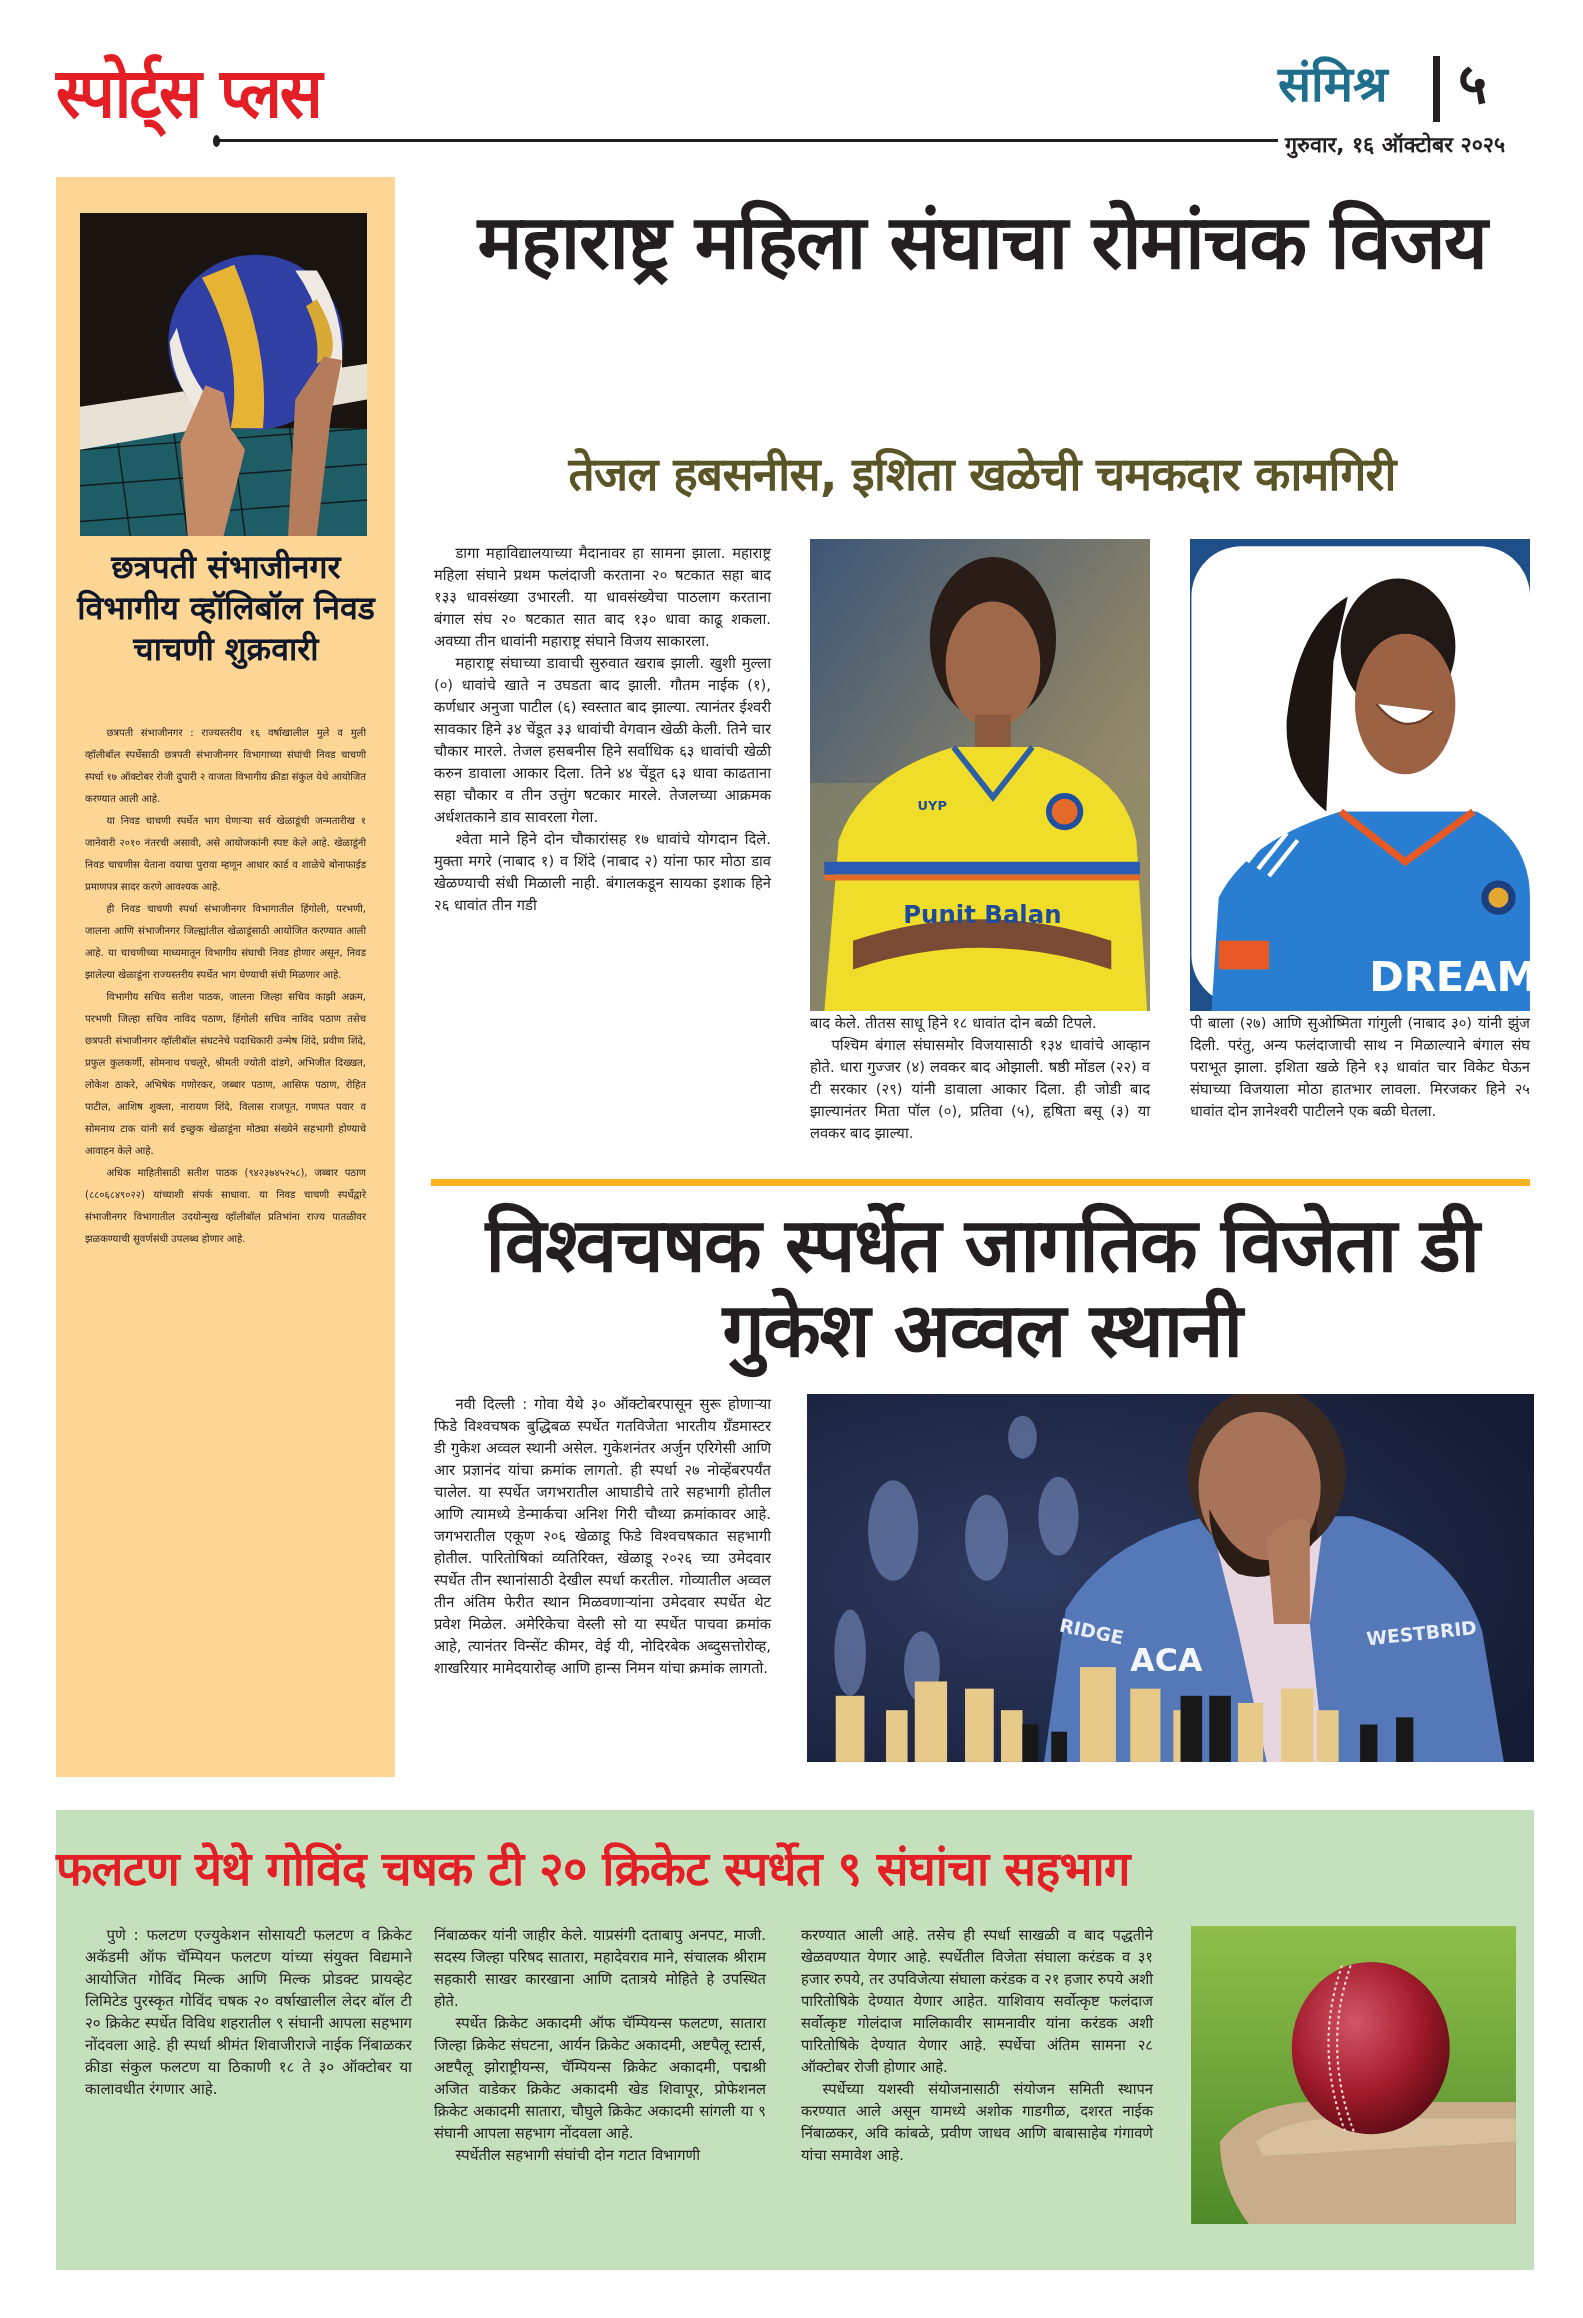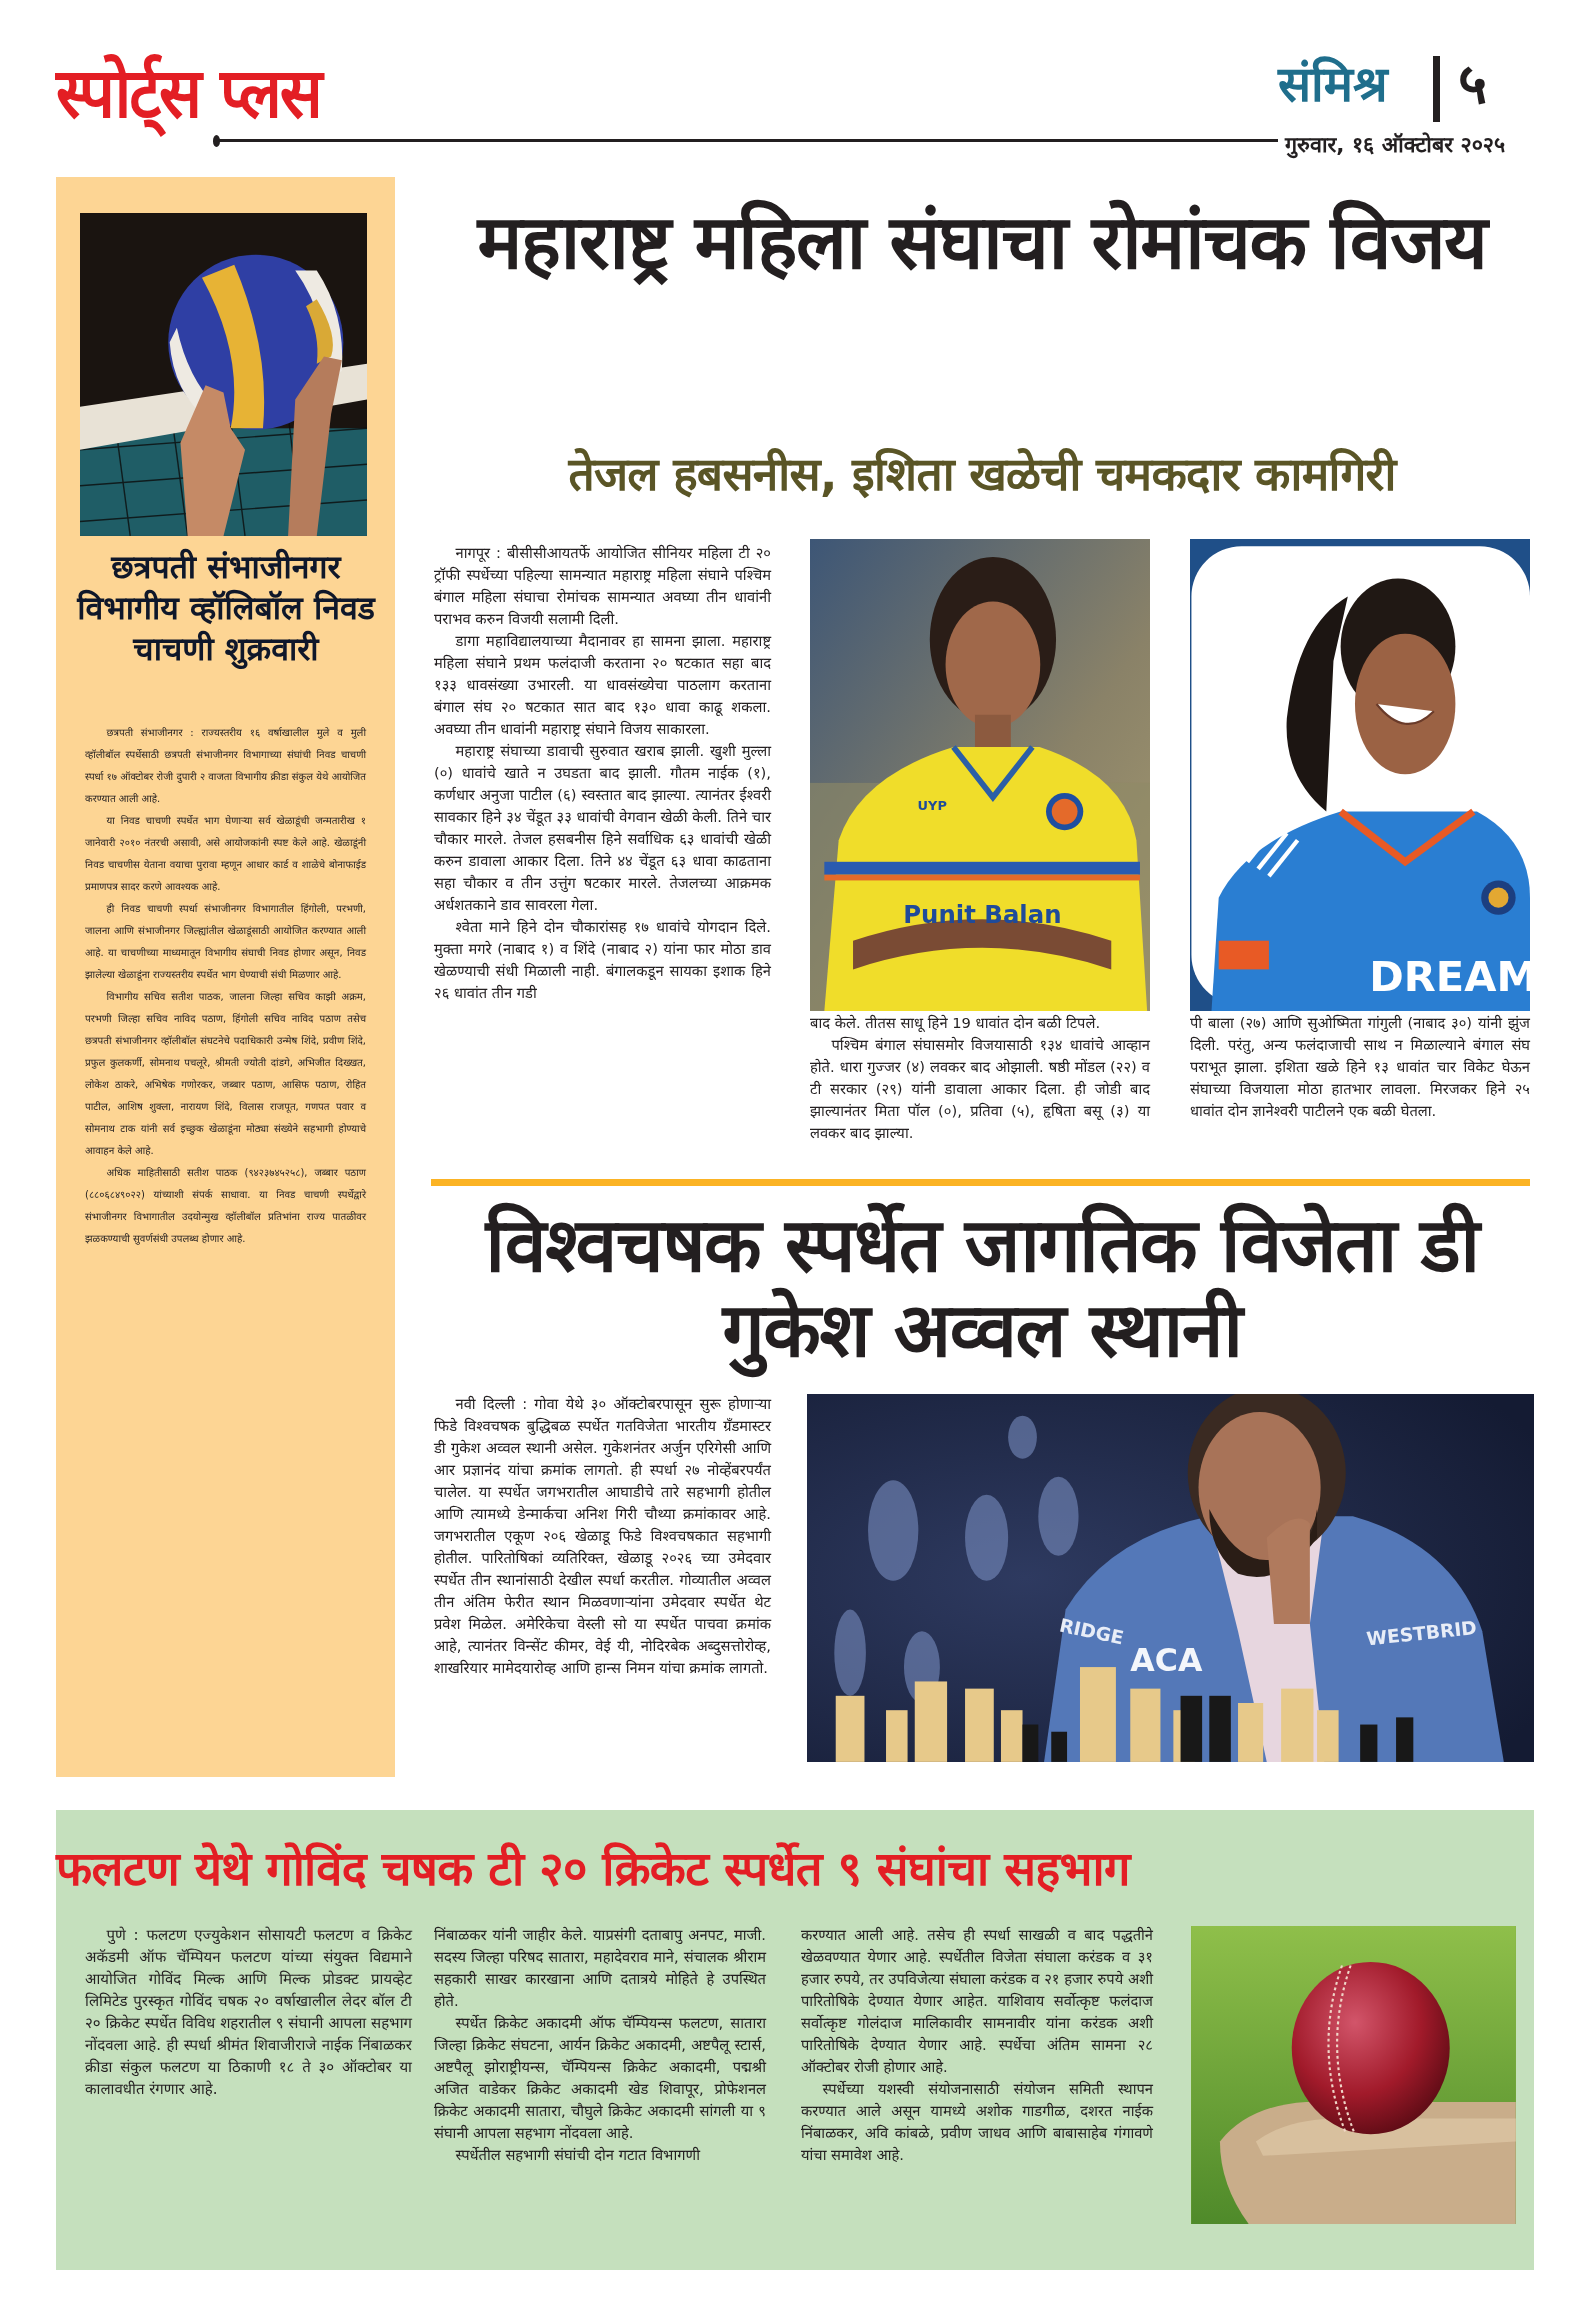--- a/index.html
+++ b/index.html
@@ -94,21 +94,20 @@
   <p>या निवड चाचणी स्पर्धेत भाग घेणाऱ्या सर्व खेळाडूंची जन्मतारीख १ जानेवारी २०१० नंतरची असावी, असे आयोजकांनी स्पष्ट केले आहे. खेळाडूंनी निवड चाचणीस येताना वयाचा पुरावा म्हणून आधार कार्ड व शाळेचे बोनाफाईड प्रमाणपत्र सादर करणे आवश्यक आहे.</p>
   <p>ही निवड चाचणी स्पर्धा संभाजीनगर विभागातील हिंगोली, परभणी, जालना आणि संभाजीनगर जिल्ह्यांतील खेळाडूंसाठी आयोजित करण्यात आली आहे. या चाचणीच्या माध्यमातून विभागीय संघाची निवड होणार असून, निवड झालेल्या खेळाडूंना राज्यस्तरीय स्पर्धेत भाग घेण्याची संधी मिळणार आहे.</p>
   <p>विभागीय सचिव सतीश पाठक, जालना जिल्हा सचिव काझी अक्रम, परभणी जिल्हा सचिव नाविद पठाण, हिंगोली सचिव नाविद पठाण तसेच छत्रपती संभाजीनगर व्हॉलीबॉल संघटनेचे पदाधिकारी उन्मेष शिंदे, प्रवीण शिंदे, प्रफुल कुलकर्णी, सोमनाथ पचलूरे, श्रीमती ज्योती दांडगे, अभिजीत दिख्खत, लोकेश ठाकरे, अभिषेक गणोरकर, जब्बार पठाण, आसिफ पठाण, रोहित पाटील, आशिष शुक्ला, नारायण शिंदे, विलास राजपूत, गणपत पवार व सोमनाथ टाक यांनी सर्व इच्छुक खेळाडूंना मोठ्या संख्येने सहभागी होण्याचे आवाहन केले आहे.</p>
   <p>अधिक माहितीसाठी सतीश पाठक (९४२३७४५२५८), जब्बार पठाण (८८०६८४९०२२) यांच्याशी संपर्क साधावा. या निवड चाचणी स्पर्धेद्वारे संभाजीनगर विभागातील उदयोन्मुख व्हॉलीबॉल प्रतिभांना राज्य पातळीवर झळकण्याची सुवर्णसंधी उपलब्ध होणार आहे.</p>
 </div>
 
 <div class="abs main-headline">महाराष्ट्र महिला संघाचा रोमांचक विजय</div>
 <div class="abs main-subheadline">तेजल हबसनीस, इशिता खळेची चमकदार कामगिरी</div>
 
 <div class="abs art1-col1">
-  <p>नागपूर : बीसीसीआयतर्फे आयोजित सीनियर महिला टी २० ट्रॉफी स्पर्धेच्या पहिल्या सामन्यात महाराष्ट्र महिला संघाने पश्चिम बंगाल महिला संघाचा रोमांचक सामन्यात अवघ्या तीन धावांनी पराभव करुन विजयी सलामी दिली.</p>
   <p>डागा महाविद्यालयाच्या मैदानावर हा सामना झाला. महाराष्ट्र महिला संघाने प्रथम फलंदाजी करताना २० षटकात सहा बाद १३३ धावसंख्या उभारली. या धावसंख्येचा पाठलाग करताना बंगाल संघ २० षटकात सात बाद १३० धावा काढू शकला. अवघ्या तीन धावांनी महाराष्ट्र संघाने विजय साकारला.</p>
   <p>महाराष्ट्र संघाच्या डावाची सुरुवात खराब झाली. खुशी मुल्ला (०) धावांचे खाते न उघडता बाद झाली. गौतम नाईक (१), कर्णधार अनुजा पाटील (६) स्वस्तात बाद झाल्या. त्यानंतर ईश्वरी सावकार हिने ३४ चेंडूत ३३ धावांची वेगवान खेळी केली. तिने चार चौकार मारले. तेजल हसबनीस हिने सर्वाधिक ६३ धावांची खेळी करुन डावाला आकार दिला. तिने ४४ चेंडूत ६३ धावा काढताना सहा चौकार व तीन उत्तुंग षटकार मारले. तेजलच्या आक्रमक अर्धशतकाने डाव सावरला गेला.</p>
   <p>श्वेता माने हिने दोन चौकारांसह १७ धावांचे योगदान दिले. मुक्ता मगरे (नाबाद १) व शिंदे (नाबाद २) यांना फार मोठा डाव खेळण्याची संधी मिळाली नाही. बंगालकडून सायका इशाक हिने २६ धावांत तीन गडी</p>
 </div>
 
 <div class="abs photo1">
   <svg width="340" height="472" viewBox="0 0 474 658">
     <defs>
       <linearGradient id="bg1" x1="0" y1="0" x2="1" y2="1">
         <stop offset="0" stop-color="#3d5676"></stop>
@@ -149,21 +148,21 @@
         <line x1="110" y1="470" x2="150" y2="420"></line>
       </g>
     <circle cx="430" cy="500" r="24" fill="#1c3f80"></circle>
       <circle cx="430" cy="500" r="14" fill="#e3a832"></circle>
     <rect x="40" y="560" width="70" height="40" fill="#e85a25"></rect>
     <text x="250" y="630" font-family="DejaVu Sans, sans-serif" font-weight="bold" font-size="58" fill="#ffffff">DREAM</text>
   </svg>
 </div>
 
 <div class="abs art1-col2">
-  <p>बाद केले. तीतस साधू हिने 19 धावांत दोन बळी टिपले.</p>
+  <p>बाद केले. तीतस साधू हिने १८ धावांत दोन बळी टिपले.</p>
   <p class="indent">पश्चिम बंगाल संघासमोर विजयासाठी १३४ धावांचे आव्हान होते. धारा गुज्जर (४) लवकर बाद ओझाली. षष्ठी मोंडल (२२) व टी सरकार (२९) यांनी डावाला आकार दिला. ही जोडी बाद झाल्यानंतर मिता पॉल (०), प्रतिवा (५), हृषिता बसू (३) या लवकर बाद झाल्या.</p>
 </div>
 <div class="abs art1-col3">
   <p>पी बाला (२७) आणि सुओष्मिता गांगुली (नाबाद ३०) यांनी झुंज दिली. परंतु, अन्य फलंदाजाची साथ न मिळाल्याने बंगाल संघ पराभूत झाला. इशिता खळे हिने १३ धावांत चार विकेट घेऊन संघाच्या विजयाला मोठा हातभार लावला. मिरजकर हिने २५ धावांत दोन ज्ञानेश्वरी पाटीलने एक बळी घेतला.</p>
 </div>
 
 <div class="abs orange-rule"></div>
 
 <div class="abs chess-headline">विश्वचषक स्पर्धेत जागतिक विजेता डी गुकेश अव्वल स्थानी</div>
 <div class="abs art2-col">

